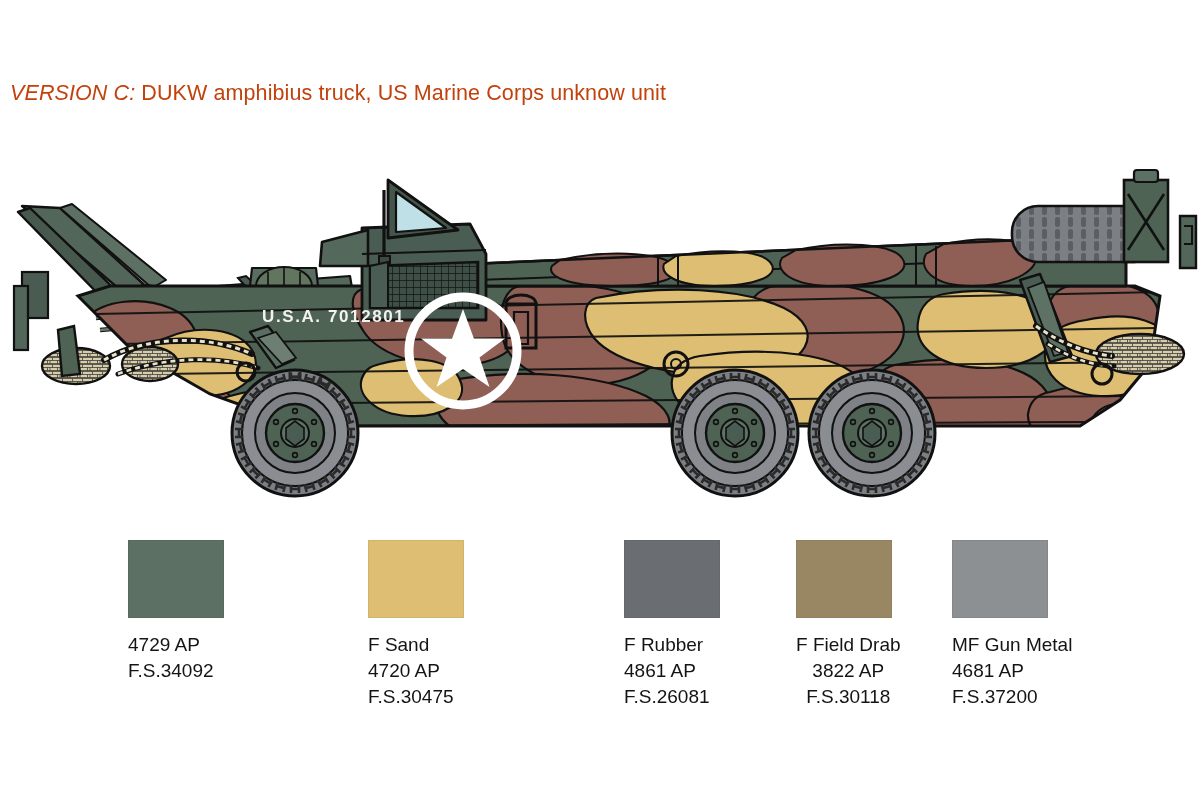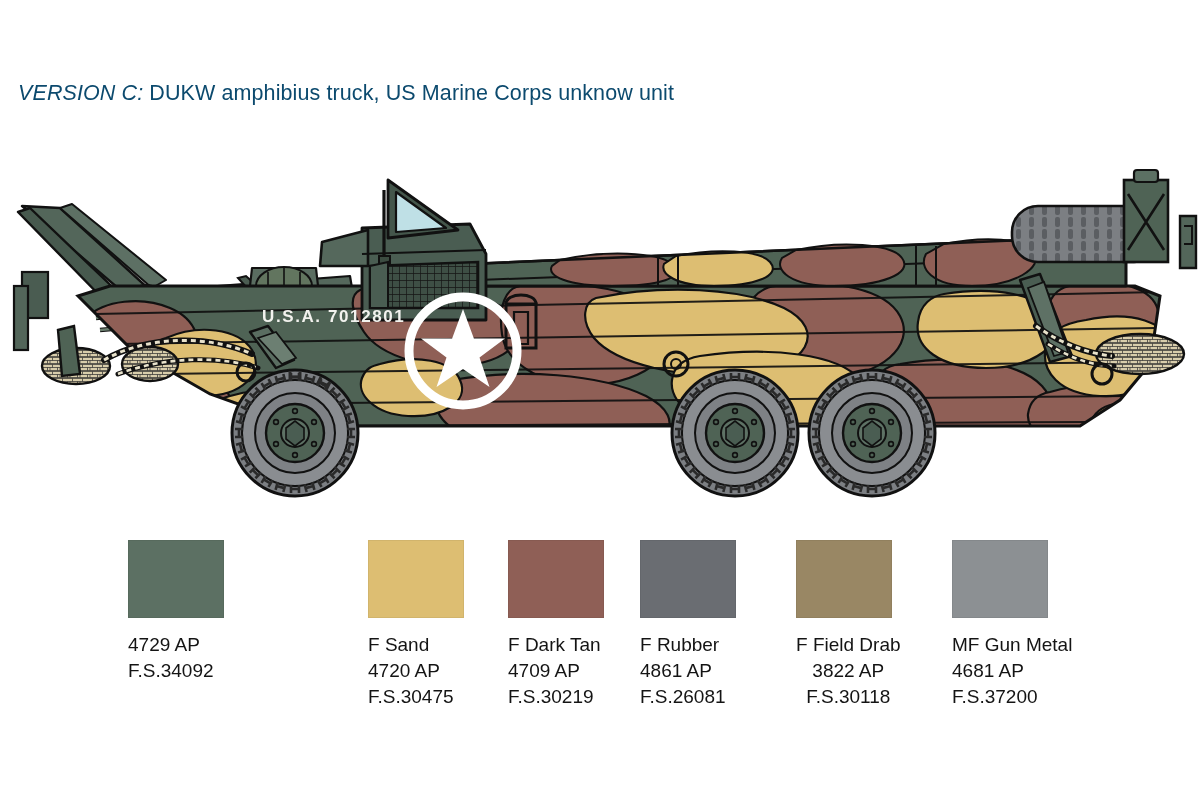--- a/index.html
+++ b/index.html
@@ -17,27 +17,27 @@
   }
   #page {
     position: absolute;
     inset: 0;
     background: #ffffff;
   }
 
   
   #caption {
     position: absolute;
-    left: 18px;
+    left: 10px;
     top: 78px;
     width: 1000px;
     font-size: 21.5px;
     line-height: 30px;
     letter-spacing: 0.1px;
-    color: #0c4a6e;
+    color: #c2410c;
   }
   #caption .version-label {
     font-style: italic;
     font-weight: 400;
   }
   #caption .ln { display: block; white-space: pre; }
 
   
   #artwork {
     position: absolute;
@@ -591,30 +591,22 @@
 
     <div class="swatch-cell" style="left:368px;">
       <div class="swatch-chip" style="background:#DDBE72;"></div>
       <div class="swatch-text">
         <span class="lbl">F Sand</span>
         <span class="lbl">4720 AP</span>
         <span class="lbl">F.S.30475</span>
       </div>
     </div>
 
-    <div class="swatch-cell" style="left:508px;">
-      <div class="swatch-chip" style="background:#8F5F56;"></div>
-      <div class="swatch-text">
-        <span class="lbl">F Dark Tan</span>
-        <span class="lbl">4709 AP</span>
-        <span class="lbl">F.S.30219</span>
-      </div>
-    </div>
-
-    <div class="swatch-cell" style="left:640px;">
+
+    <div class="swatch-cell" style="left:624px;">
       <div class="swatch-chip" style="background:#6A6D72;"></div>
       <div class="swatch-text">
         <span class="lbl">F Rubber</span>
         <span class="lbl">4861 AP</span>
         <span class="lbl">F.S.26081</span>
       </div>
     </div>
 
     <div class="swatch-cell" style="left:796px;text-align:center;">
       <div class="swatch-chip" style="background:#998764;"></div>

